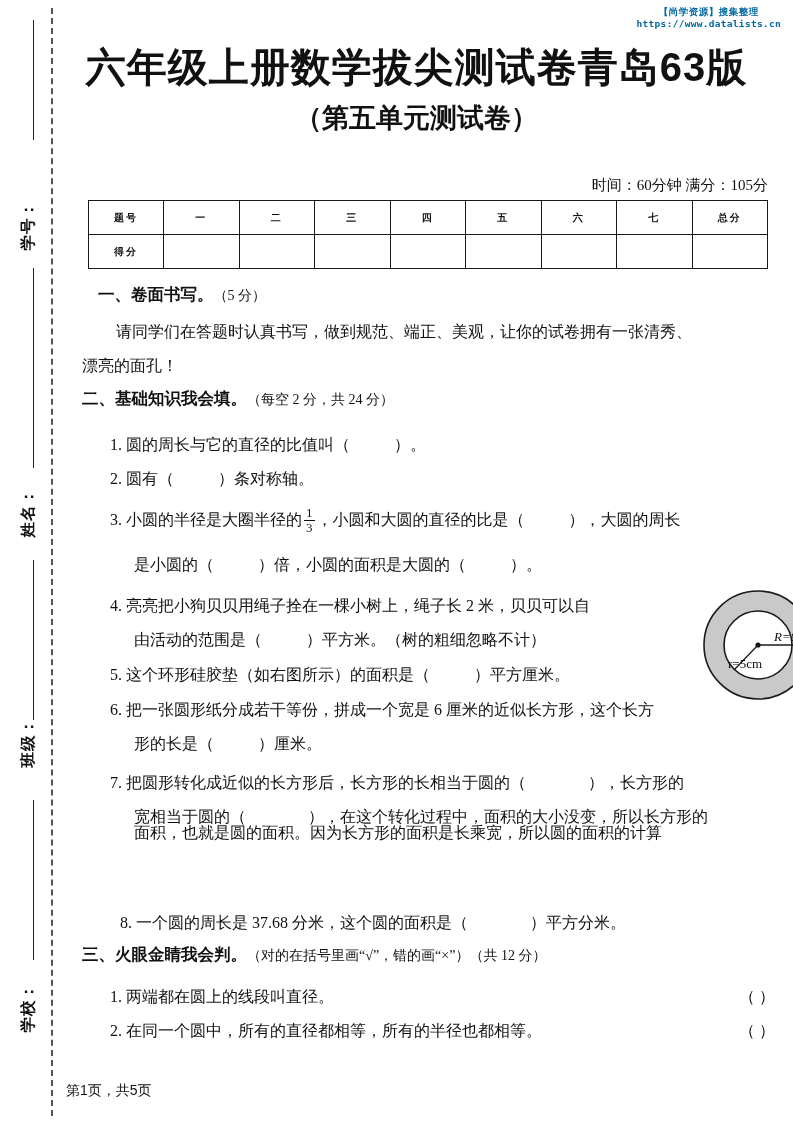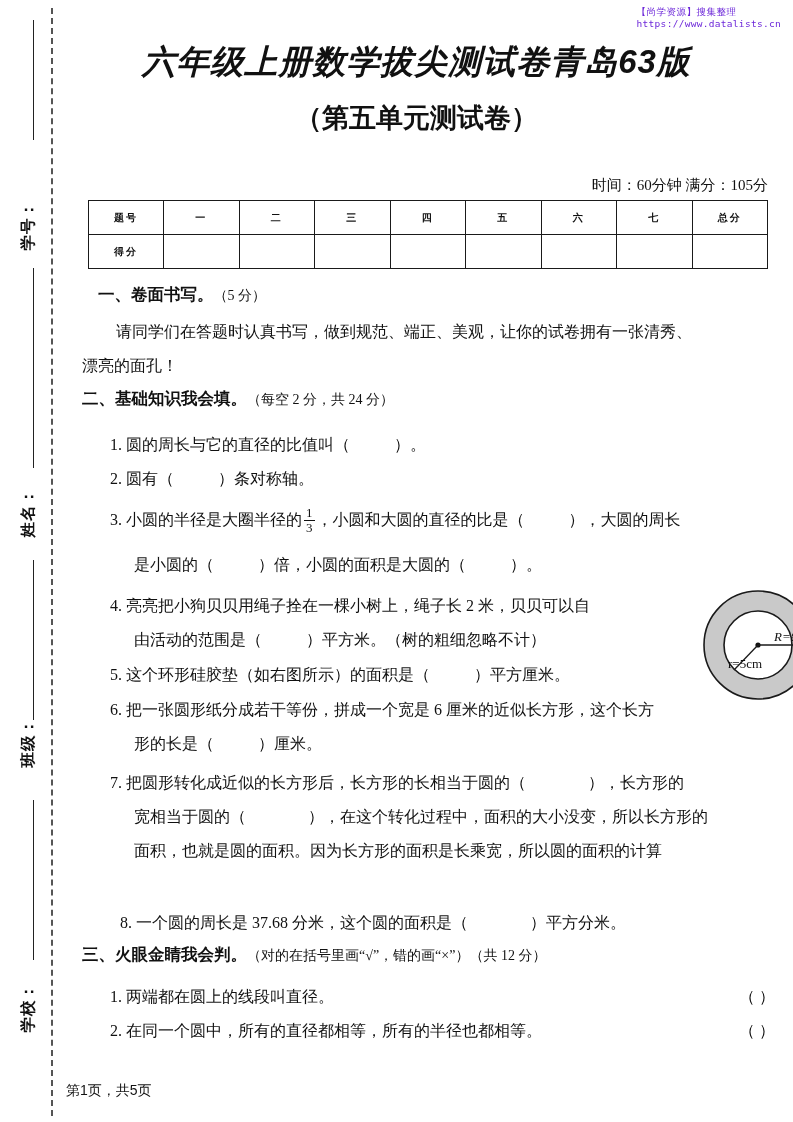--- a/index.html
+++ b/index.html
@@ -56,37 +56,38 @@
   
   #page {
     position: absolute;
     left: 54px; top: 0;
     width: 739px; height: 1122px;
   }
 
   .watermark {
     position: absolute;
     right: 12px; top: 6px;
-    color: #6d28d9;
+    text-align: center;
+    color: #0369a1;
     line-height: 1.25;
     font-family: "DejaVu Sans Mono", monospace;
+    font-weight: bold;
   }
   .wm-top { font-size: 9.5px; letter-spacing: .5px; font-family: "Liberation Sans", sans-serif; }
   .wm-bot { font-size: 9.5px; letter-spacing: .3px; }
 
   .title {
     position: absolute;
     left: 0; top: 40px;
     width: 725px;
     text-align: center;
-    font-size: 33px;
+    font-size: 40px;
     font-weight: bold;
     letter-spacing: 1px;
     font-family: "Liberation Sans", "DejaVu Sans", sans-serif;
-    font-style: italic;
   }
   .subtitle {
     position: absolute;
     left: 0; top: 100px;
     width: 725px;
     text-align: center;
     font-size: 27px;
     font-weight: bold;
     font-family: "Liberation Sans", "DejaVu Sans", sans-serif;
   }
@@ -274,21 +275,21 @@
   <div class="q" style="left:80px; top:727px;">
     <span>形的长是（</span><span class="blank-m"></span><span>）厘米。</span>
   </div>
 
   <div class="q" style="left:56px; top:766px;">
     <span>7. 把圆形转化成近似的长方形后，长方形的长相当于圆的（</span><span class="blank-l"></span><span>），长方形的</span>
   </div>
   <div class="q" style="left:80px; top:800px;text-align:center;">
     <span>宽相当于圆的（</span><span class="blank-l"></span><span>），在这个转化过程中，面积的大小没变，所以长方形的</span>
   </div>
-  <div class="q" style="left:80px; top:834px;">面积，也就是圆的面积。因为长方形的面积是长乘宽，所以圆的面积的计算</div>
+  <div class="q" style="left:80px; top:816px;">面积，也就是圆的面积。因为长方形的面积是长乘宽，所以圆的面积的计算</div>
 
   <div class="q" style="left:66px; top:906px;">
     <span>8. 一个圆的周长是 37.68 分米，这个圆的面积是（</span><span class="blank-l"></span><span>）平方分米。</span>
   </div>
 
   <div class="sec-head" style="left:28px; top:944px;">
     <span>三、火眼金睛我会判。</span><span class="note">（对的在括号里画“√”，错的画“×”）（共 12 分）</span>
   </div>
 
   <div class="q" style="left:56px; top:980px;">1. 两端都在圆上的线段叫直径。</div>

